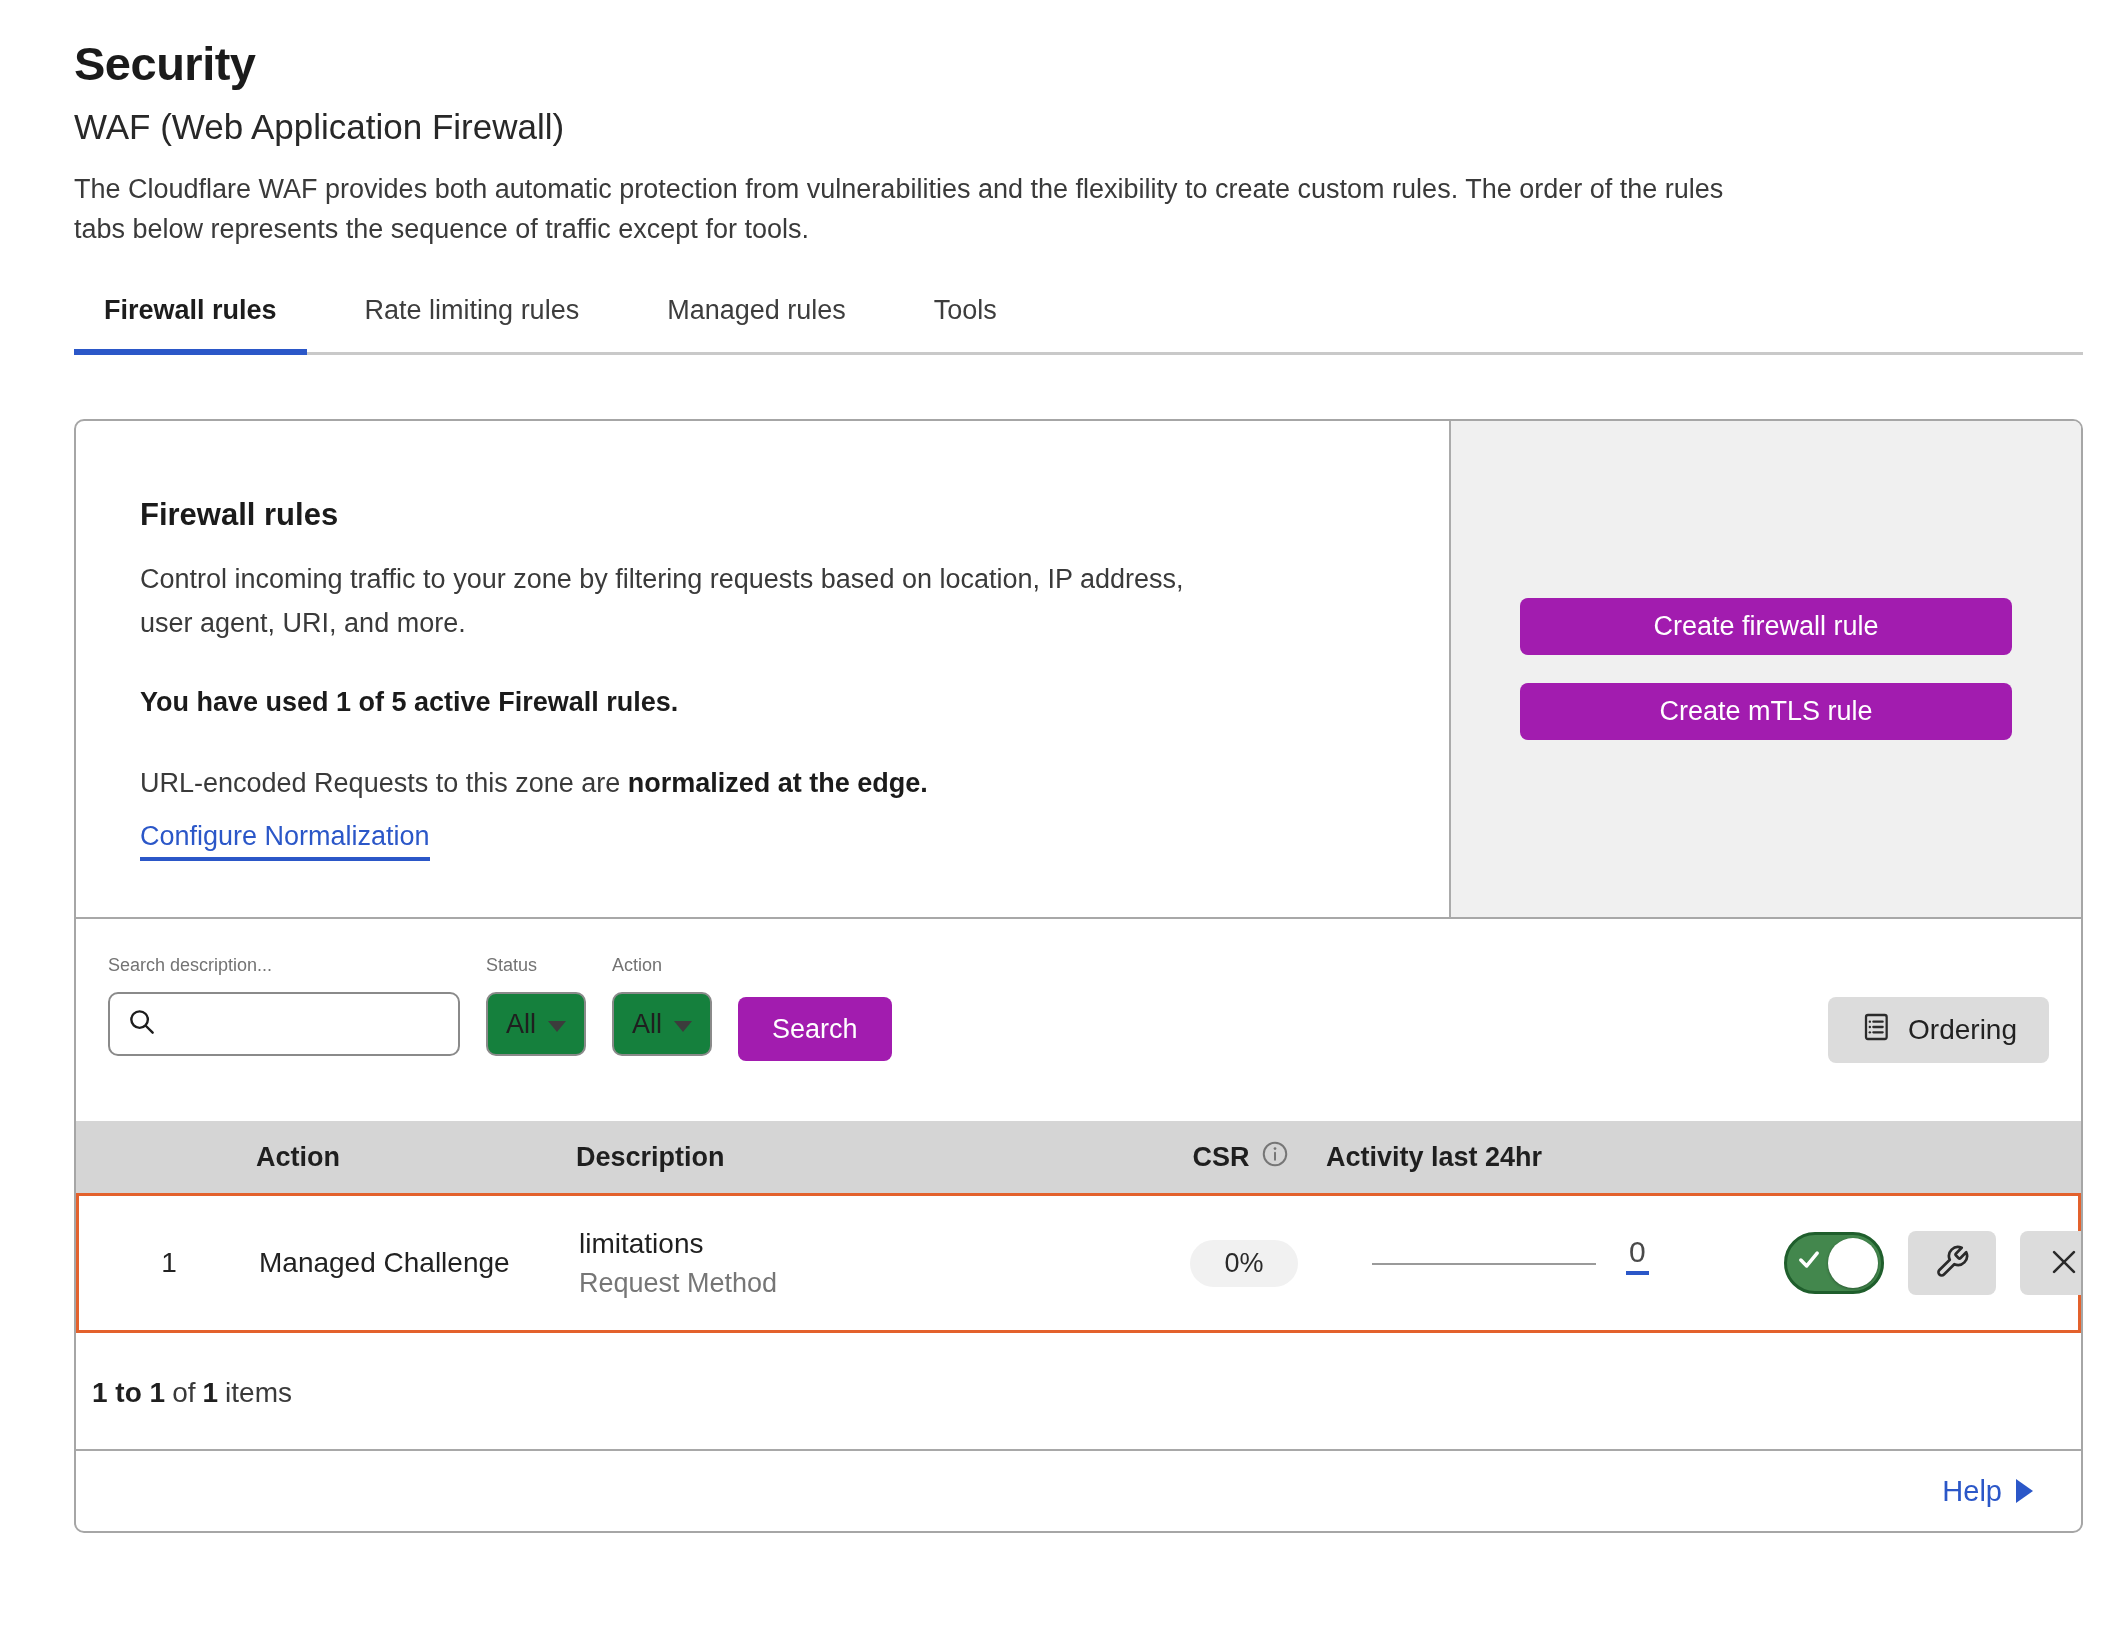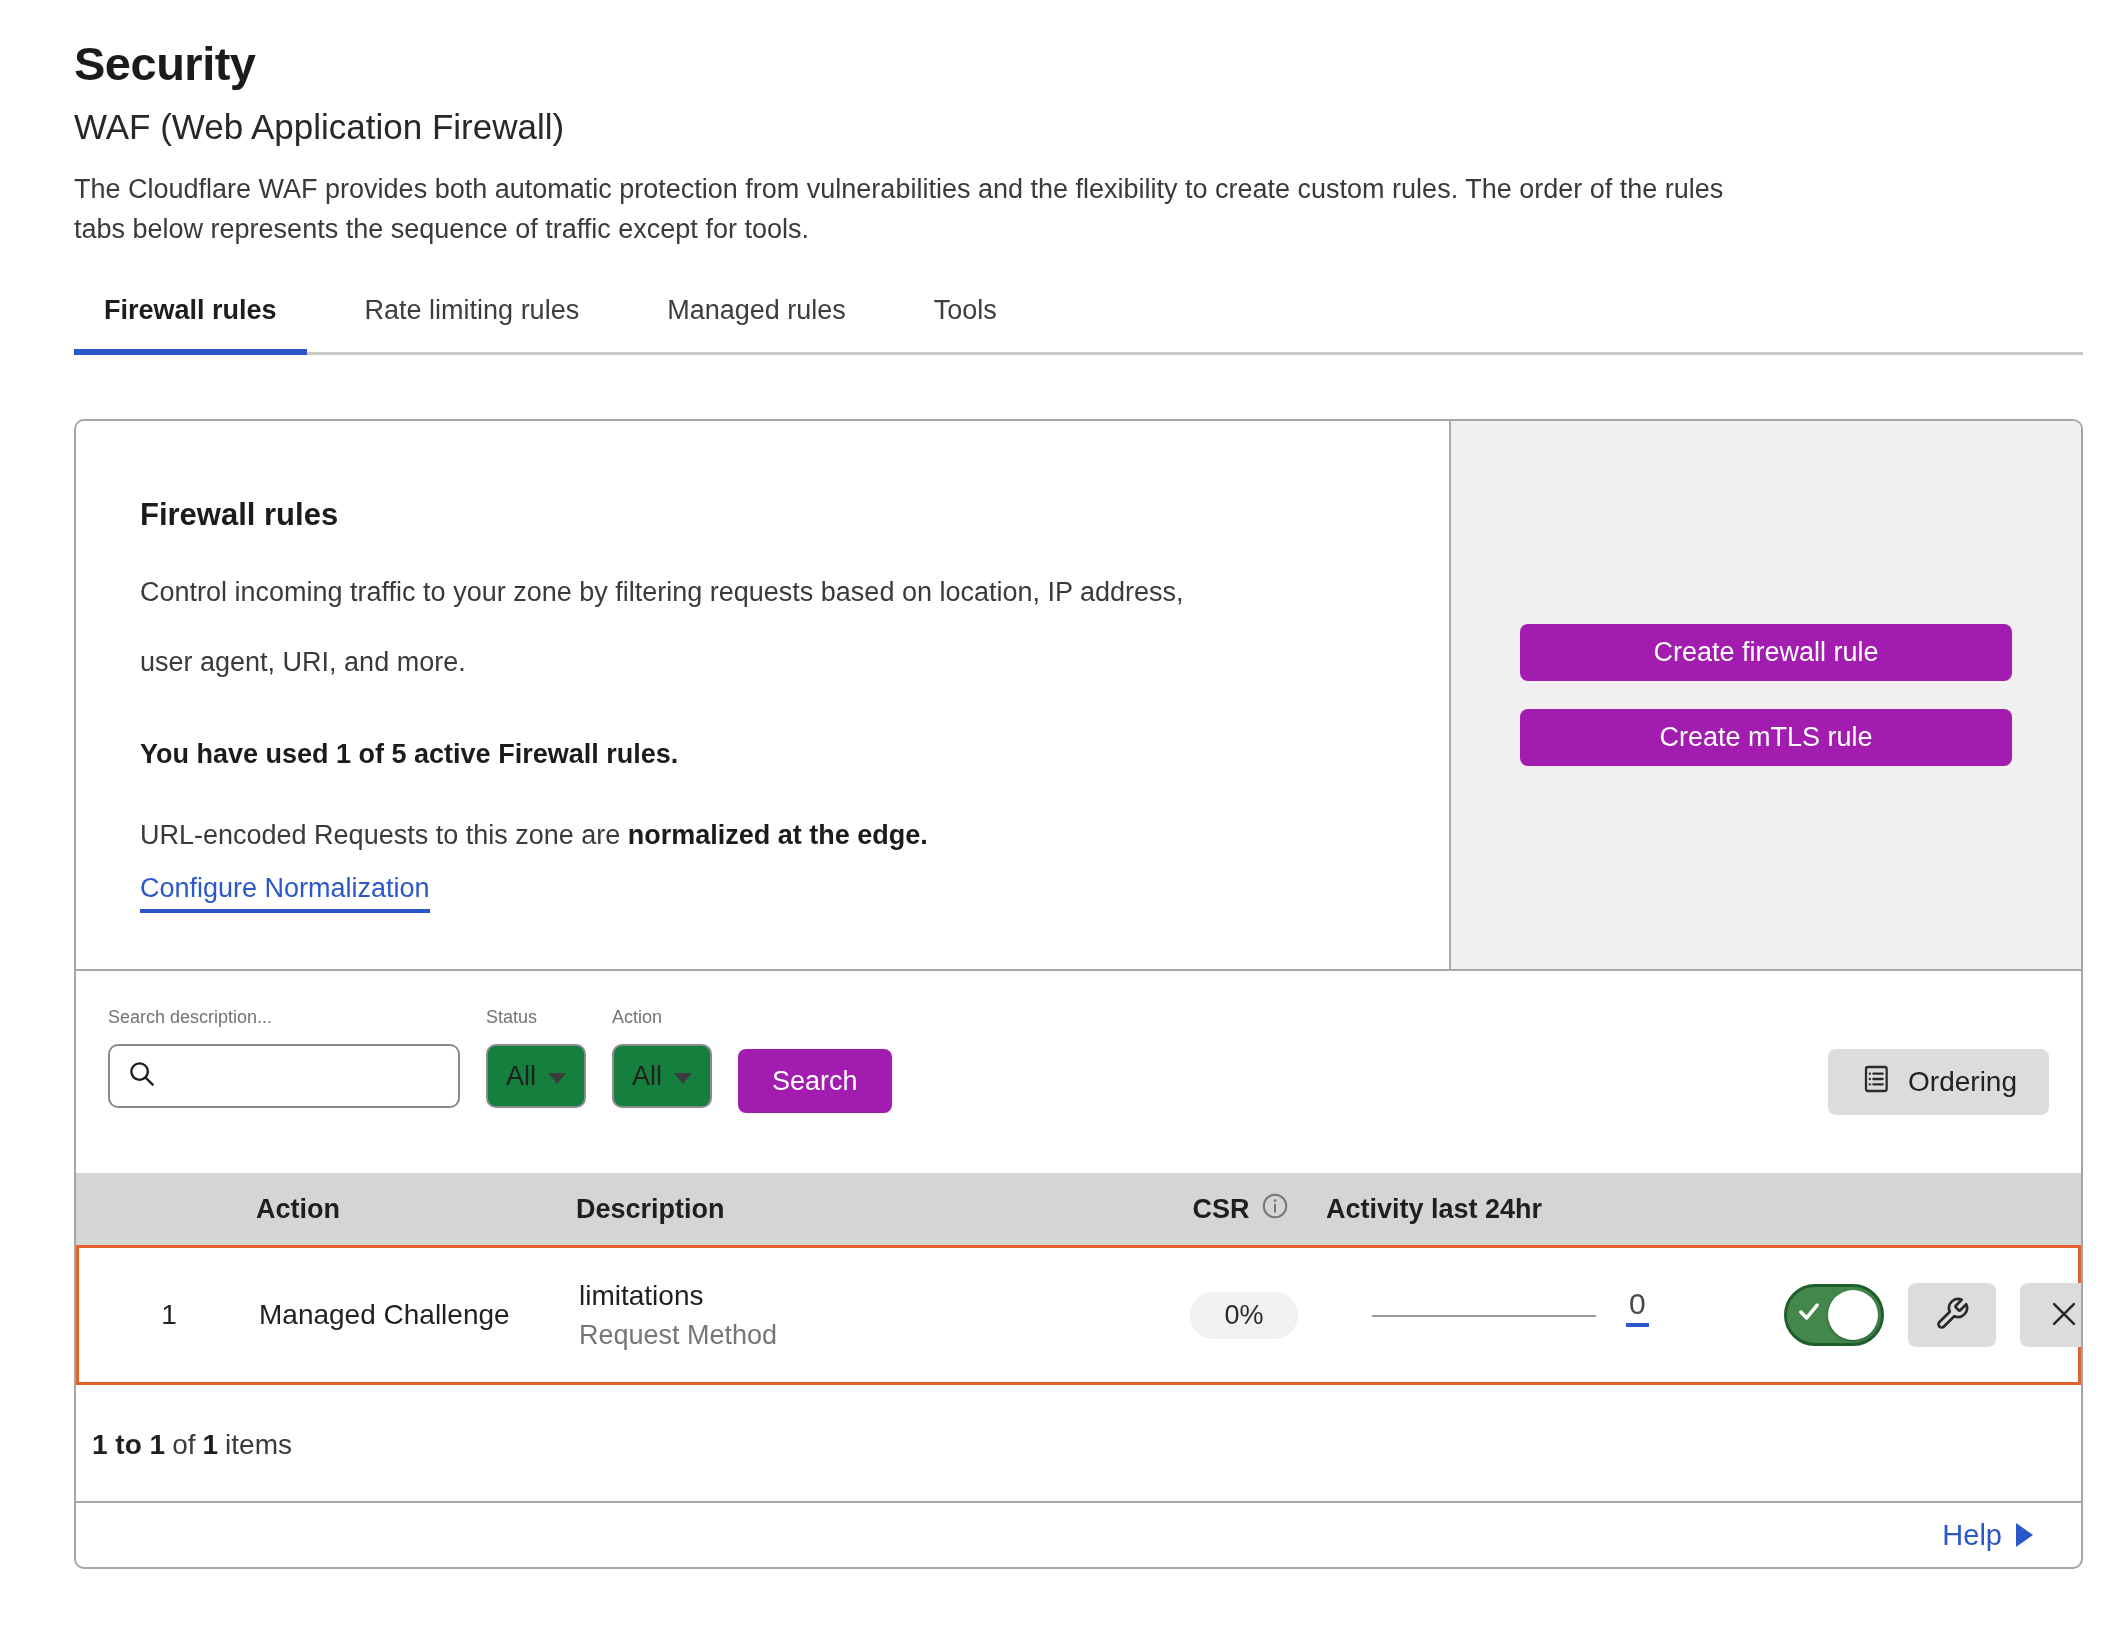--- a/index.html
+++ b/index.html
@@ -36,21 +36,21 @@
   
   .card {
     margin-top:64px; border:2px solid #a6a6a6; border-radius:10px;
     overflow:hidden; background:#fff;
   }
 
   .sec1 { display:flex; }
   .sec1-left { flex:1; padding:76px 70px 56px 64px; }
   .sec1-left h3 { font-size:31px; font-weight:700; color:#1b1b1b; }
   .panel-body {
-    font-size:27px; line-height:70px; color:#3a3a3a;
+    font-size:27px; line-height:44px; color:#3a3a3a;
     margin-top:24px; white-space:pre-line;
   }
   .panel-usage { font-size:27px; font-weight:700; color:#1b1b1b; margin-top:42px; }
   .panel-url { font-size:27px; color:#3a3a3a; margin-top:50px; }
   .panel-url strong { color:#1b1b1b; }
   .configure-link {
     display:inline-block; margin-top:22px; font-size:27px; color:#2b57c8;
     text-decoration:none; border-bottom:4px solid #2b57c8; padding-bottom:5px; cursor:pointer;
   }
   .sec1-aside {
@@ -136,21 +136,21 @@
     display:flex; align-items:center; justify-content:center; cursor:pointer;
   }
 
   .items-bar {
     padding:44px 0 40px 16px; font-size:28px; color:#3a3a3a;
     border-bottom:2px solid #a8a8a8;
   }
   .items-bar strong { color:#1f1f1f; }
   .items-bar span, .items-bar strong { margin-right:7px; }
 
-  .help-bar { height:64px; display:flex; align-items:center; justify-content:flex-end; padding-right:48px; }
+  .help-bar { height:80px; display:flex; align-items:center; justify-content:flex-end; padding-right:48px; }
   .help-link {
     display:flex; align-items:center; gap:14px; font-size:29px; color:#2b57c8;
     text-decoration:none; cursor:pointer;
   }
   .help-arrow {
     width:0; height:0;
     border-left:17px solid #2b57c8;
     border-top:12px solid transparent; border-bottom:12px solid transparent;
   }
 </style>

